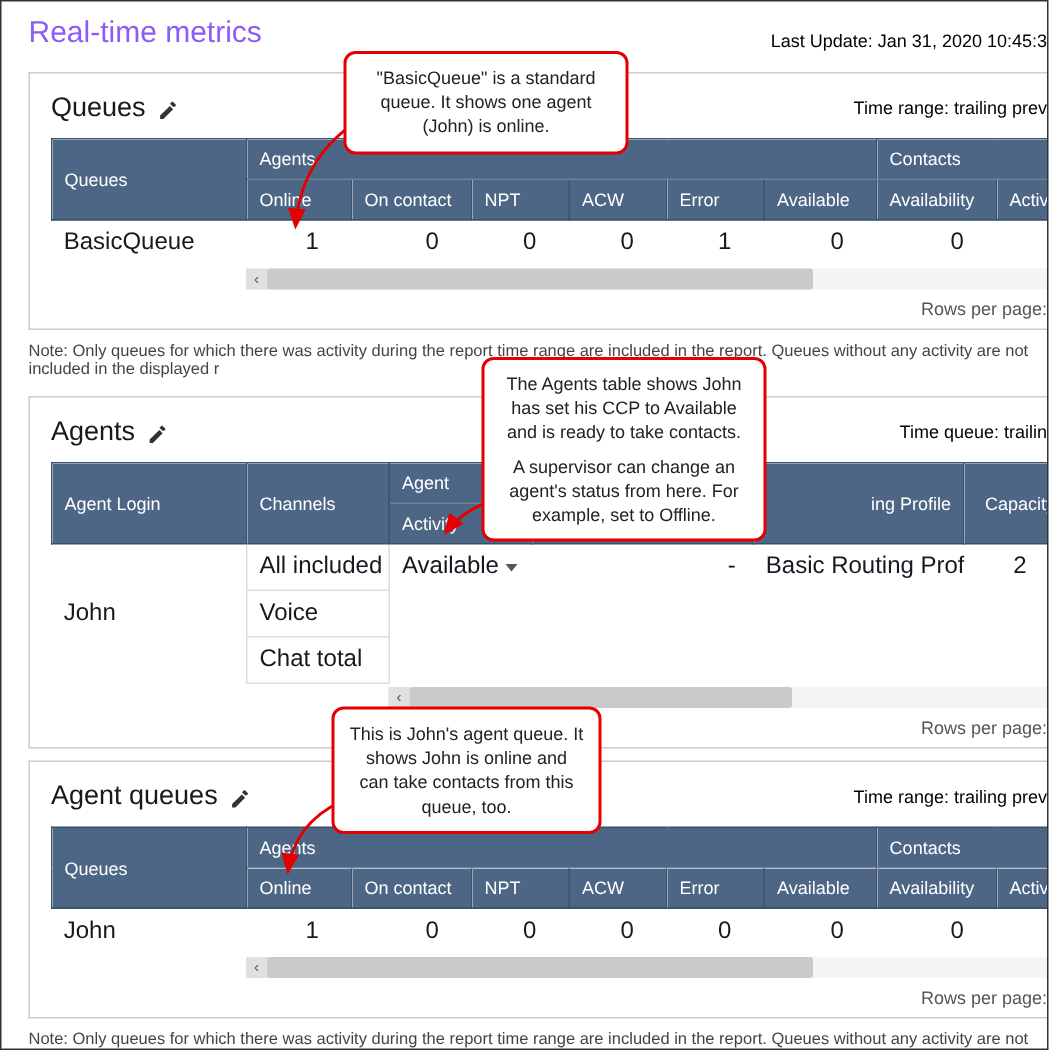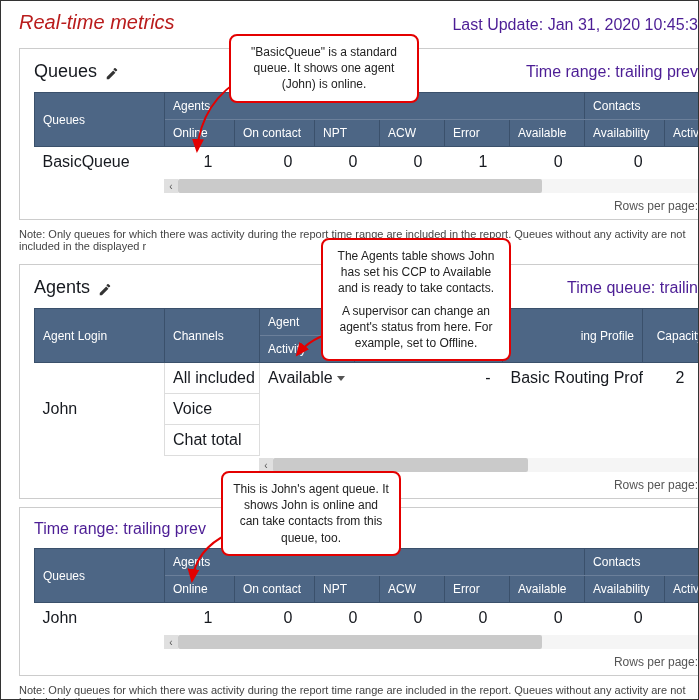--- a/index.html
+++ b/index.html
@@ -1,20 +1,20 @@
 <!DOCTYPE html>
 <html><head>
 <meta charset="utf-8">
 <style>
 * { box-sizing: border-box; margin: 0; padding: 0; }
 body { font-family: "Amazon Ember", "Helvetica Neue", Arial, sans-serif; font-size: 13px; color: #16191f; background: #fff; width: 699px; height: 700px; overflow: hidden; border: 1px solid #333; }
 .container { padding: 10px 0 10px 18px; }
 .header-row { display: flex; justify-content: space-between; align-items: flex-end; margin-bottom: 14px; }
-.page-title { font-size: 20px; font-weight: 500; color: #b91c1c; font-style: italic; }
-.subtle { color: #4c1d95; font-size: 16px; }
+.page-title { font-size: 20px; font-weight: 500; color: #8b5cf6; }
+.subtle { color: #000000; font-size: 12px; }
 .panel { border: 1px solid #ccc; border-right:none; margin-bottom: 8px; padding: 12px 0 6px 14px; background: #fff; overflow: hidden; position: relative;}
 .panel-head { display: flex; justify-content: space-between; align-items: center; margin-bottom: 10px; padding-right: 0; }
 .panel-title { font-size: 18px; font-weight: 500; display: flex; align-items: center; gap: 8px; }
 .icon-pencil { width: 14px; height: 14px; display: inline-block; }
 .tbl { width: 100%; border-collapse: collapse; table-layout: fixed; }
 .tbl th { background: #4d6685; color: #fff; font-weight: 400; font-size: 12px; padding: 6px 8px; text-align: left; border: 1px solid #3a506b; white-space: nowrap; overflow: hidden; }
 .tbl th.group { background: #4d6685; border-bottom: 1px solid #6b7f9a; }
 .tbl td { padding: 6px 8px; font-size: 16px; border-bottom: 0; white-space: nowrap; overflow: hidden; }
 .tbl td.num { text-align: right; padding-right: 22px; }
 .scrollbar { height: 14px; background: #f2f2f2; display: flex; align-items: stretch; margin-top:2px; }
@@ -170,20 +170,28 @@
         <div class="track">
             <div class="thumb" style="left:0;width:60%"></div>
           </div>
       </div>
     </div>
     <div class="rows-per">Rows per page:</div>
   </div>
 
   <div class="panel">
     <div class="panel-head">
+      <div class="panel-title">
+        <span>Agent queues</span>
+        <span class="icon-pencil">
+          <svg viewBox="0 0 16 16" width="14" height="14">
+              <path d="M2 11.5V14h2.5l7.4-7.4-2.5-2.5L2 11.5zM13.7 4.3c.4-.4.4-1 0-1.4l-1.6-1.6c-.4-.4-1-.4-1.4 0l-1.2 1.2 2.5 2.5 1.7-.7z" fill="#333"></path>
+            </svg>
+        </span>
+      </div>
       <div class="subtle">Time range: trailing prev</div>
     </div>
     <table class="tbl">
       <colgroup>
           <col style="width:130px">
           <col style="width:70px">
           <col style="width:80px">
           <col style="width:65px">
           <col style="width:65px">
           <col style="width:65px">

